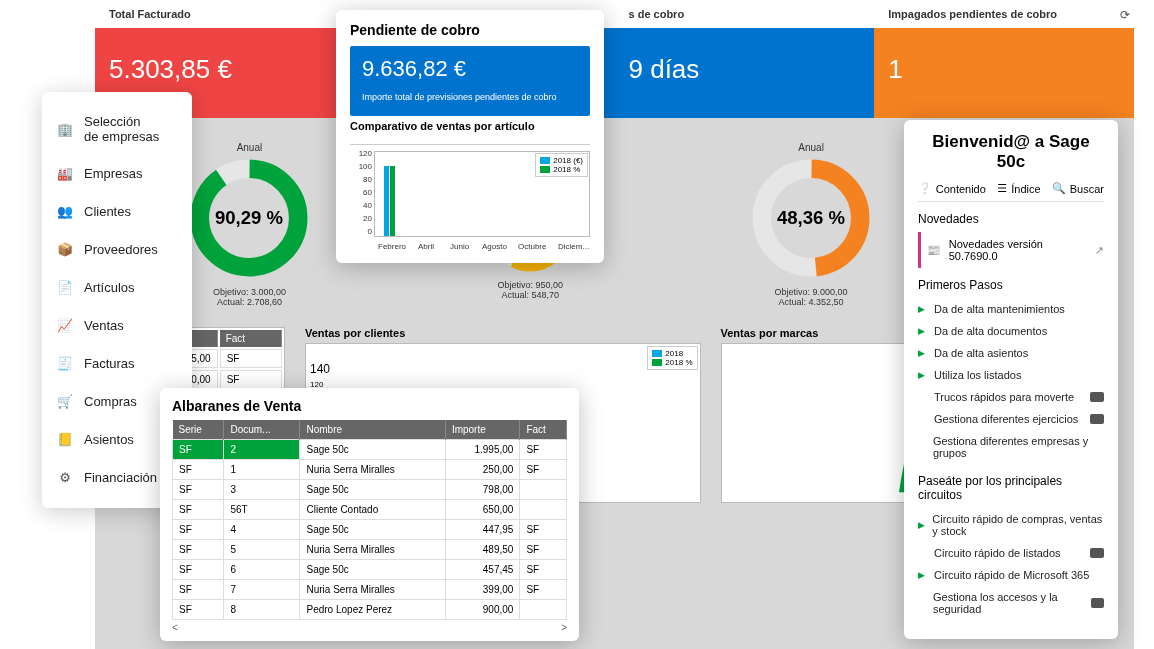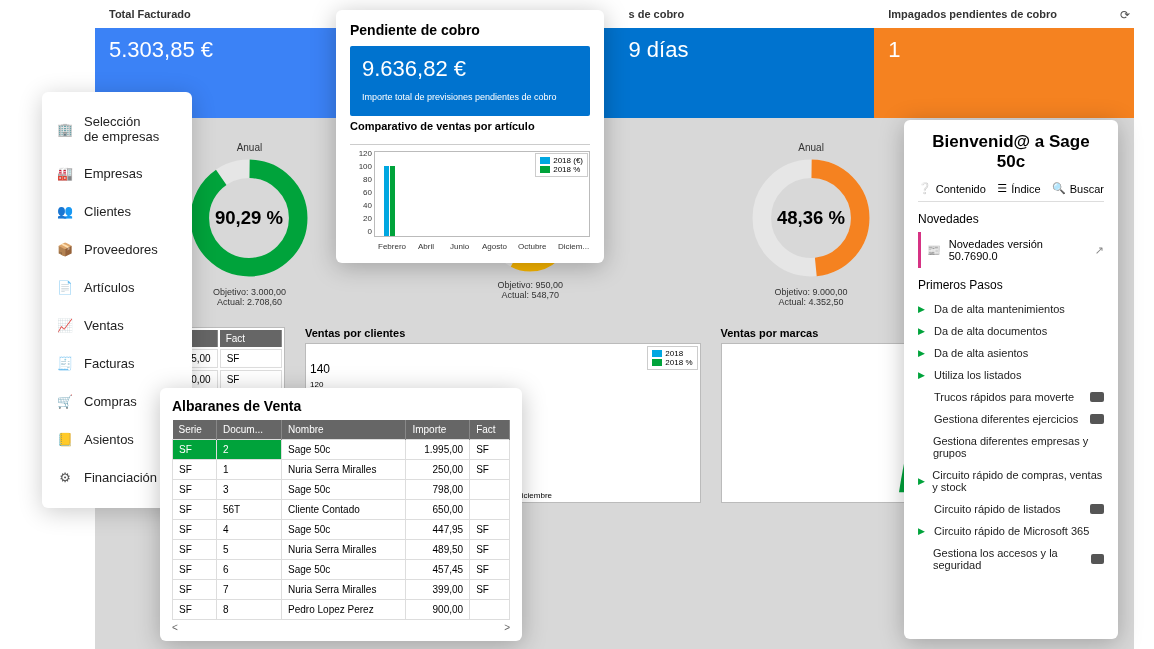--- a/index.html
+++ b/index.html
@@ -1,22 +1,22 @@
 <!DOCTYPE html>
 <html><head>
 <meta charset="utf-8">
 <style>
 *{box-sizing:border-box;margin:0;padding:0;font-family:"Segoe UI",Arial,sans-serif}
 body{background:#fff;width:1154px;height:649px;position:relative;overflow:hidden}
 .dashboard{position:absolute;left:95px;top:28px;right:20px;bottom:0;background:#d8d8d8}
 .kpi-row{display:flex;height:90px}
 .kpi{flex:1;padding:8px 14px;color:#fff;position:relative}
 .kpi .title{font-size:11px;font-weight:600;color:#333;position:absolute;top:-20px;left:14px}
-.kpi .val{font-size:22px;font-weight:300;margin-top:1px}
-.kpi1{background:#3b82f6}
+.kpi .val{font-size:26px;font-weight:300;margin-top:18px}
+.kpi1{background:#ef4444}
 .kpi2{background:#0073cf}
 .kpi3{background:#0073cf}
 .kpi4{background:#f58220}
 .refresh{position:absolute;right:4px;top:-20px;font-size:12px;color:#555;cursor:pointer}
 .charts-row{display:flex;padding:8px 14px;}
 .chart-card{flex:1;background:#d8d8d8}
 .chart-title{font-size:11px;font-weight:600;margin-bottom:4px}
 .donut-wrap{text-align:center}
 .donut{width:130px;height:130px;margin:0 auto 4px}
 .donut-cap{font-size:10px;color:#333}
@@ -39,21 +39,21 @@
 .pend-box .sub{font-size:9px;margin-top:10px}
 .comp-title{font-size:11px;font-weight:600;margin-top:4px;border-bottom:1px solid #ccc;padding-bottom:12px}
 .bar-chart{position:relative;height:100px;margin-top:6px;font-size:8px}
 .bar-chart .grid{position:absolute;left:24px;right:0;top:0;bottom:14px;border:1px solid #bbb}
 .bar-chart .yl{position:absolute;left:0;font-size:8px;color:#333;width:22px;text-align:right}
 .bar-chart .bar{position:absolute;width:5px;bottom:15px}
 .bar-chart .xl{position:absolute;bottom:0;font-size:8px;color:#333}
 .legend{position:absolute;right:2px;top:2px;background:#fff;border:1px solid #ccc;padding:2px 4px;font-size:8px}
 .legend .sw{display:inline-block;width:10px;height:7px;margin-right:3px;vertical-align:middle}
 
-.albaranes{position:absolute;left:160px;top:388px;width:362px;background:#fff;border-radius:6px;box-shadow:0 4px 24px rgba(0,0,0,.25);z-index:12;padding:10px 12px 6px}
+.albaranes{position:absolute;left:160px;top:388px;width:419px;background:#fff;border-radius:6px;box-shadow:0 4px 24px rgba(0,0,0,.25);z-index:12;padding:10px 12px 6px}
 .albaranes h3{font-size:14px;font-weight:600;margin-bottom:6px}
 .alb-table{width:100%;border-collapse:collapse;font-size:10px}
 .alb-table th{background:#666;color:#fff;padding:4px 6px;text-align:left;font-weight:400;border-right:1px solid #888}
 .alb-table td{padding:4px 6px;border:1px solid #ddd}
 .alb-table tr.sel td:first-child,.alb-table tr.sel td:nth-child(2){background:#00a33b;color:#fff}
 .alb-scroll{display:flex;justify-content:space-between;padding:2px 0;font-size:10px;color:#666}
 
 .help{position:absolute;right:36px;top:120px;width:214px;bottom:10px;background:#fff;border-radius:6px;box-shadow:0 4px 24px rgba(0,0,0,.25);z-index:12;padding:12px 14px;overflow:hidden}
 .help h2{font-size:17px;font-weight:600;text-align:center;margin-bottom:10px}
 .help-tabs{display:flex;justify-content:space-between;font-size:11px;border-bottom:1px solid #ddd;padding-bottom:6px;margin-bottom:8px}
@@ -378,20 +378,21 @@
       <div class="link">
         <span class="tri"></span>
         <span>Gestiona diferentes ejercicios</span>
         <span class="vid"></span>
       </div>
       <div class="link">
         <span class="tri"></span>
         <span>Gestiona diferentes empresas y grupos</span>
       </div>
     </div>
+  <div class="section">Paseáte por los principales circuitos</div>
   <div id="help-circuitos">
       <div class="link">
         <span class="tri">▶</span>
         <span>Circuito rápido de compras, ventas y stock</span>
       </div>
       <div class="link">
         <span class="tri"></span>
         <span>Circuito rápido de listados</span>
         <span class="vid"></span>
       </div>

